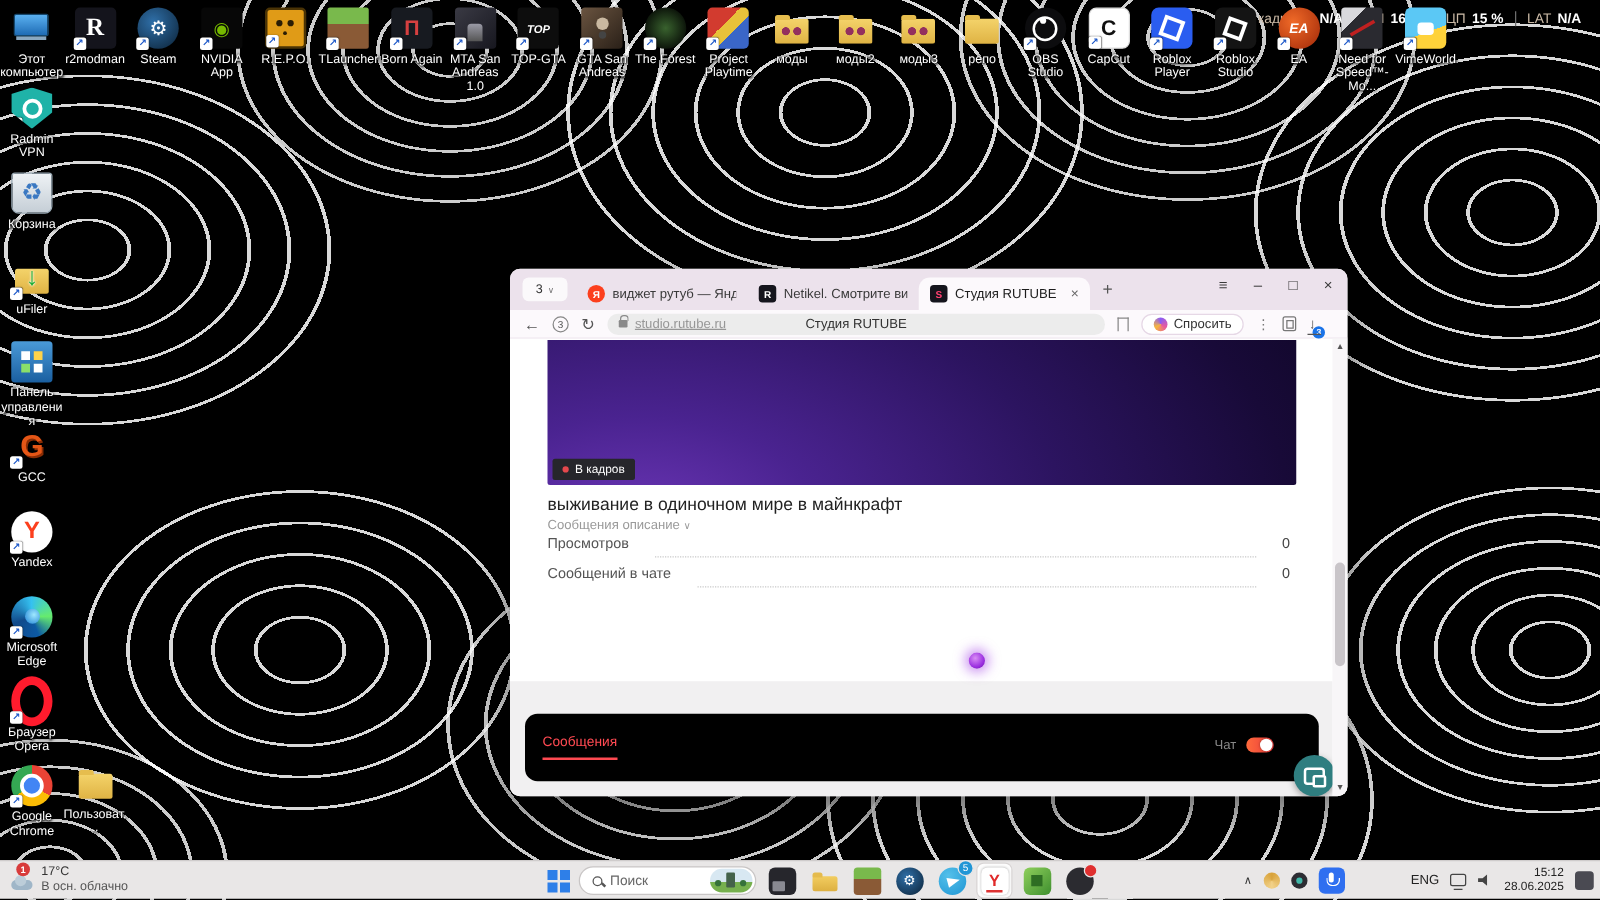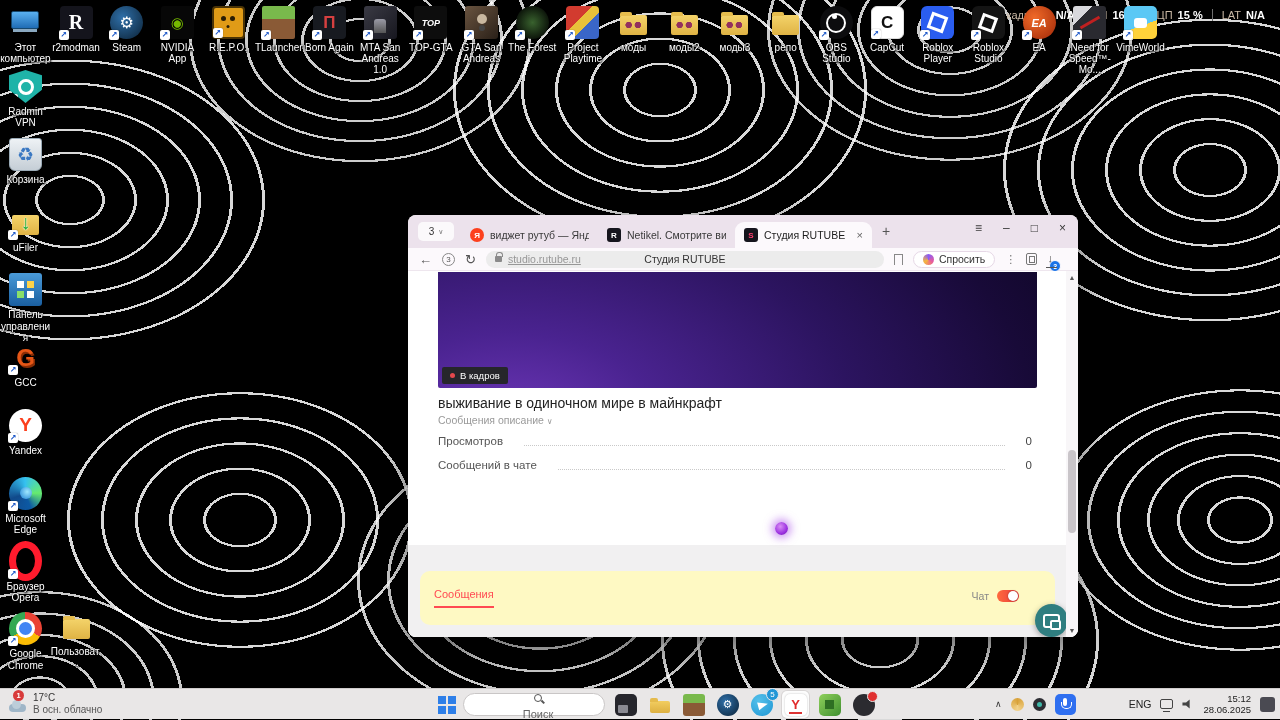--- a/index.html
+++ b/index.html
@@ -137,26 +137,26 @@
 
   .contentA { position:relative; height:366px; background:#fff; }
   .video { position:absolute; left:30px; top:1px; width:599px; height:116px; border-radius:0 0 2px 2px;
     background:radial-gradient(ellipse 900px 520px at 12% 125%, #6a35b5 0%, #4a2390 16%, #2c1460 38%, #180a38 58%, #0a041c 78%, #05020f 100%); }
   .live { position:absolute; left:4px; bottom:4px; background:#26262b; color:#fff; font-size:9.5px; padding:3px 8px; border-radius:2px; display:flex; gap:5px; align-items:center; }
   .live .dot { width:5px; height:5px; background:#e5484d; border-radius:50%; }
   .stitle { position:absolute; left:30px; top:124px; font-size:14px; font-weight:500; color:#222; }
   .sdesc { position:absolute; left:30px; top:143px; font-size:10.5px; color:#9a9a9a; }
   .sdesc .chev { font-size:8px; }
   .stats { position:absolute; left:30px; right:46px; top:158px; }
-  .srow { height:24px; display:flex; align-items:center; font-size:11.5px; color:#555;gap:14px; }
+  .srow { height:24px; display:flex; align-items:flex-start; font-size:11.5px; color:#555;gap:14px; }
   .ldr { flex:1; border-bottom:1.5px dotted #c9c9c9; margin:0 7px; height:1px; align-self:flex-end; margin-bottom:7px; }
   .sv { color:#444; }
   .endbtn { position:absolute; left:30px; top:233px; width:598px; height:28px; background:#3f4a54; border:1px solid #333e48; border-radius:7px; color:#fff; font-size:11.5px; font-weight:bold; display:flex; align-items:center; justify-content:center; }
   .graysec { position:absolute; left:0; right:12px; top:274px; bottom:0; background:#f1f0f1; }
-  .card { position:absolute; left:12px; right:11px; top:26px; bottom:12px; background:#fef9c3; border-radius:10px;padding-left:48px; }
+  .card { position:absolute; left:12px; right:11px; top:26px; bottom:12px; background:#000000; border-radius:10px;padding-left:48px; }
   .msgs { position:absolute; left:14px; top:17px; color:#ff4a52; font-size:11px; padding-bottom:6px; border-bottom:2px solid #ff4a52; }
   .chatwrap { position:absolute; right:36px; top:19px; display:flex; gap:8px; align-items:center; }
   .chatlbl { font-size:10.5px; color:#888; }
   .toggle { width:22px; height:12px; border-radius:6px; background:linear-gradient(90deg,#ff6a3c,#e83a3c); position:relative; }
   .toggle::after { content:""; position:absolute; right:1px; top:1px; width:10px; height:10px; background:#fff; border-radius:50%; box-shadow:0 0 2px rgba(0,0,0,.4); }
   .fab { position:absolute; left:627px; top:59px; width:33px; height:33px; border-radius:50%; background:#2f7e80; box-shadow:0 2px 6px rgba(0,0,0,.35); display:flex; align-items:center; justify-content:center; }
   .fab::before { content:""; width:13px; height:10px; border:2px solid #fff; border-radius:3px; }
   .fab::after { content:""; position:absolute; width:7px; height:6px; background:#2f7e80; border:2px solid #fff; border-radius:2px; margin:8px 0 0 8px; }
   .sb { position:absolute; right:0; top:0; bottom:0; width:12px; background:#f8f6f8; }
   .sb .up, .sb .dn { position:absolute; left:0; width:12px; text-align:center; font-size:7px; color:#555; }
@@ -171,21 +171,21 @@
   .tb { position:absolute; left:0; top:688px; width:1280px; height:31px; background:#e9e7e7; border-top:1px solid #cfcccc; z-index:8; }
   .wx { position:absolute; left:4px; top:1px; width:120px; height:28px; }
   .wx .b1 { position:absolute; left:9px; top:0; width:11px; height:11px; background:#d83b3b; border-radius:50%; color:#fff; font-size:7.5px; font-weight:bold; display:flex; align-items:center; justify-content:center; }
   .wx .cl { position:absolute; left:5px; top:14px; width:17px; height:8px; background:#9fb6c8; border-radius:5px; }
   .wx .cl::before { content:""; position:absolute; top:-4px; left:3px; width:9px; height:9px; background:#bccdd9; border-radius:50%; }
   .wx .t1 { position:absolute; left:29px; top:2px; font-size:10px; color:#333; }
   .wx .t2 { position:absolute; left:29px; top:14px; font-size:10px; color:#555; }
   .tb-center { position:absolute; left:438px; top:2px; height:27px; display:flex; align-items:center; gap:7px; }
   .start { width:18px; height:18px; position:relative; }
   .start::before { content:""; position:absolute; left:0; top:0; width:8px; height:8px; background:#2e7fe8; box-shadow:10px 0 0 #2e7fe8, 0 10px 0 #2e7fe8, 10px 10px 0 #2e7fe8; }
-  .search { width:142px; height:23px; background:#fff; border:1px solid #c9c6c6; border-radius:12px; display:flex; align-items:center; padding:0 2px 0 10px; gap:6px; font-size:11px; color:#666;flex-direction:column; }
+  .search { width:142px; height:23px; background:#fff; border:1px solid #c9c6c6; border-radius:12px; display:flex; align-items:center; padding:0 2px 0 10px; gap:6px; font-size:11px; color:#666; }
   .mag { width:8px; height:8px; border:1.5px solid #555; border-radius:50%; position:relative; flex:none; }
   .mag::after { content:""; position:absolute; width:4px; height:1.5px; background:#555; transform:rotate(45deg); right:-3.5px; bottom:-1px; }
   .scene { margin-left:auto; width:34px; height:19px; border-radius:10px; position:relative; overflow:hidden; background:linear-gradient(#d8e8f2 0 55%,#76b04e 55%); }
   .scene::before { content:""; position:absolute; left:13px; top:3px; width:7px; height:12px; background:#44624a; border-radius:1px; }
   .scene::after { content:""; position:absolute; left:4px; top:9px; width:5px; height:5px; border-radius:50%; background:#35713a; box-shadow:20px 0 0 #35713a; }
   .tapp { width:27px; height:27px; border-radius:5px; display:flex; align-items:center; justify-content:center; position:relative; }
   .tapp.active { background:#fdfdfd; box-shadow:0 0 0 1px #d8d5d5; }
   .ti { width:22px; height:22px; position:relative; display:flex; align-items:center; justify-content:center; }
   .tb-badge:empty { display:none; }
   .tb-badge { position:absolute; top:-3px; right:-4px; min-width:13px; height:13px; border-radius:7px; background:#2196d6; color:#fff; font-size:8px; display:flex; align-items:center; justify-content:center; padding:0 2px; border:1.5px solid #e9e7e7; z-index:2; }

